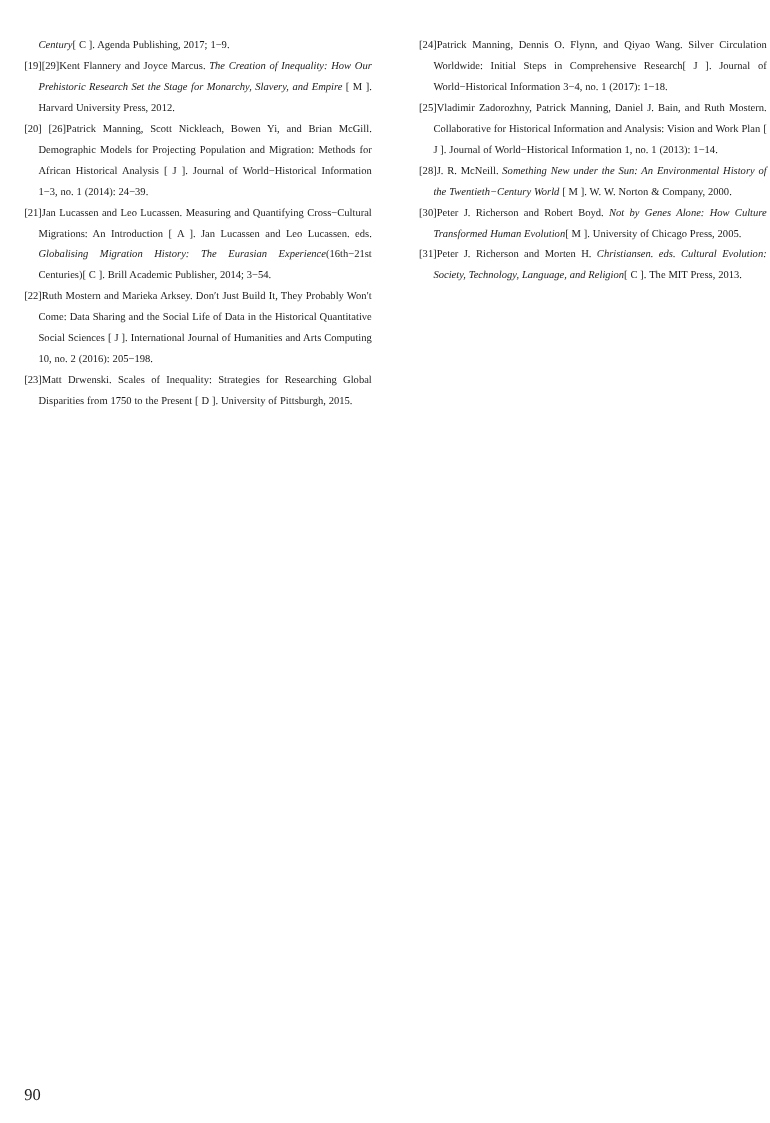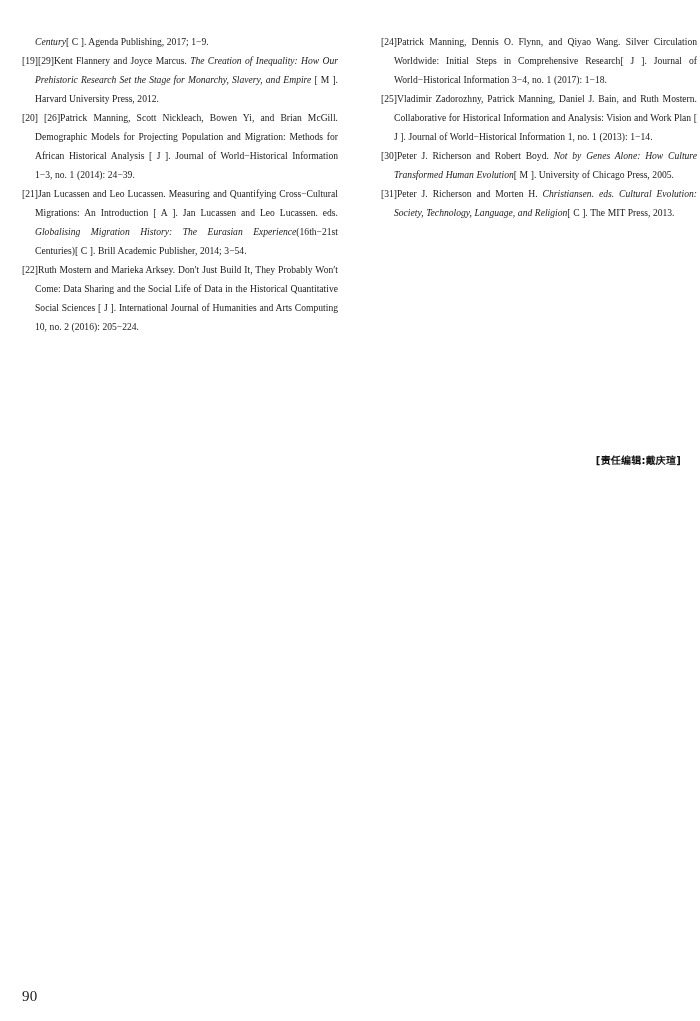--- a/index.html
+++ b/index.html
@@ -93,29 +93,30 @@
 
 <div class="page">
 
   <div class="columns">
 
     <div class="col col-left">
       <p class="ref cont"><i>Century</i>[ C ]. Agenda Publishing, 2017; 1−9.</p>
       <p class="ref">[19][29]Kent Flannery and Joyce Marcus. <i>The Creation of Inequality: How Our Prehistoric Research Set the Stage for Monarchy, Slavery, and Empire</i> [ M ]. Harvard University Press, 2012.</p>
       <p class="ref">[20] [26]Patrick Manning, Scott Nickleach, Bowen Yi, and Brian McGill. Demographic Models for Projecting Population and Migration: Methods for African Historical Analysis [ J ]. Journal of World−Historical Information 1−3, no. 1 (2014): 24−39.</p>
       <p class="ref">[21]Jan Lucassen and Leo Lucassen. Measuring and Quantifying Cross−Cultural Migrations: An Introduction [ A ]. Jan Lucassen and Leo Lucassen. eds. <i>Globalising Migration History: The Eurasian Experience</i>(16th−21st Centuries)[ C ]. Brill Academic Publisher, 2014; 3−54.</p>
-      <p class="ref">[22]Ruth Mostern and Marieka Arksey. Don′t Just Build It, They Probably Won′t Come: Data Sharing and the Social Life of Data in the Historical Quantitative Social Sciences [ J ]. International Journal of Humanities and Arts Computing 10, no. 2 (2016): 205−224.</p>
+      <p class="ref">[22]Ruth Mostern and Marieka Arksey. Don′t Just Build It, They Probably Won′t Come: Data Sharing and the Social Life of Data in the Historical Quantitative Social Sciences [ J ]. International Journal of Humanities and Arts Computing 10, no. 2 (2016): 205−198.</p>
+      <p class="ref">[23]Matt Drwenski. Scales of Inequality: Strategies for Researching Global Disparities from 1750 to the Present [ D ]. University of Pittsburgh, 2015.</p>
     </div>
 
     <div class="col col-right">
       <p class="ref">[24]Patrick Manning, Dennis O. Flynn, and Qiyao Wang. Silver Circulation Worldwide: Initial Steps in Comprehensive Research[ J ]. Journal of World−Historical Information 3−4, no. 1 (2017): 1−18.</p>
       <p class="ref">[25]Vladimir Zadorozhny, Patrick Manning, Daniel J. Bain, and Ruth Mostern. Collaborative for Historical Information and Analysis: Vision and Work Plan [ J ]. Journal of World−Historical Information 1, no. 1 (2013): 1−14.</p>
+      <p class="ref">[28]J. R. McNeill. <i>Something New under the Sun: An Environmental History of the Twentieth−Century World</i> [ M ]. W. W. Norton &amp; Company, 2000.</p>
       <p class="ref">[30]Peter J. Richerson and Robert Boyd. <i>Not by Genes Alone: How Culture Transformed Human Evolution</i>[ M ]. University of Chicago Press, 2005.</p>
       <p class="ref">[31]Peter J. Richerson and Morten H. <i>Christiansen. eds. Cultural Evolution: Society, Technology, Language, and Religion</i>[ C ]. The MIT Press, 2013.</p>
     </div>
 
   </div>
 
-  <div class="editor-credit">[责任编辑:戴庆瑄]</div>
 
   <div class="folio">90</div>
 
 </div>
 
 </body></html>

